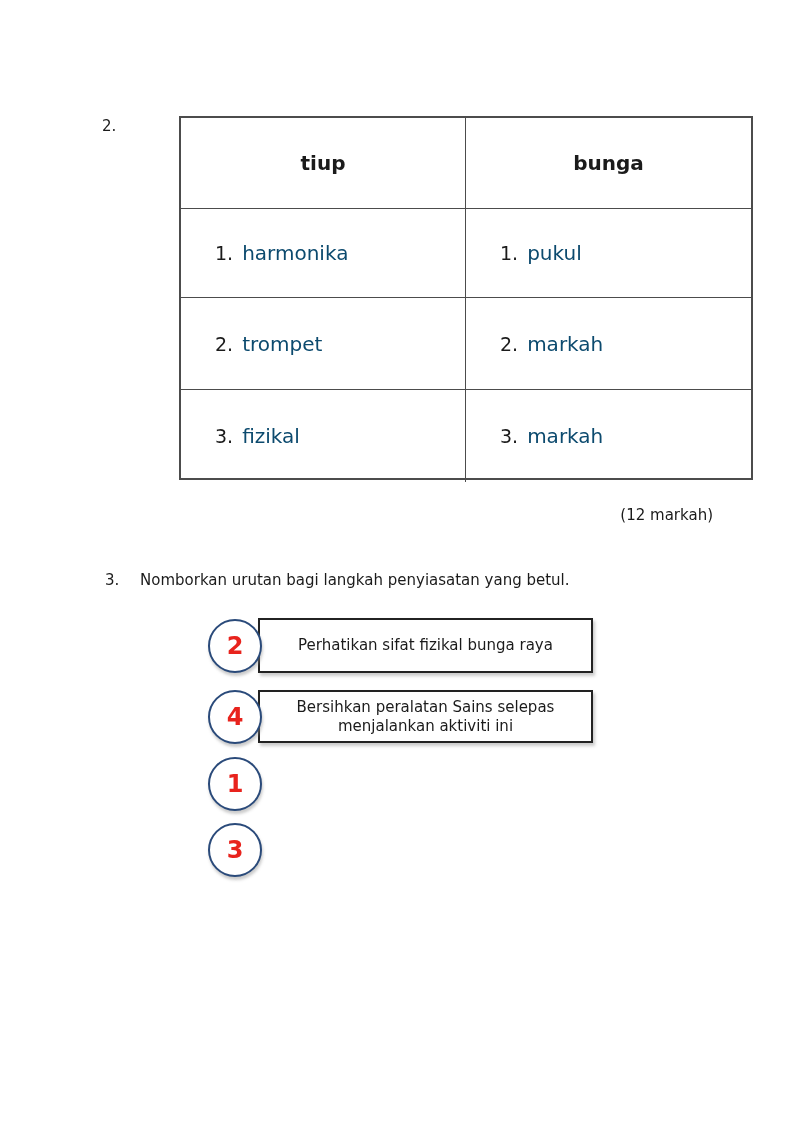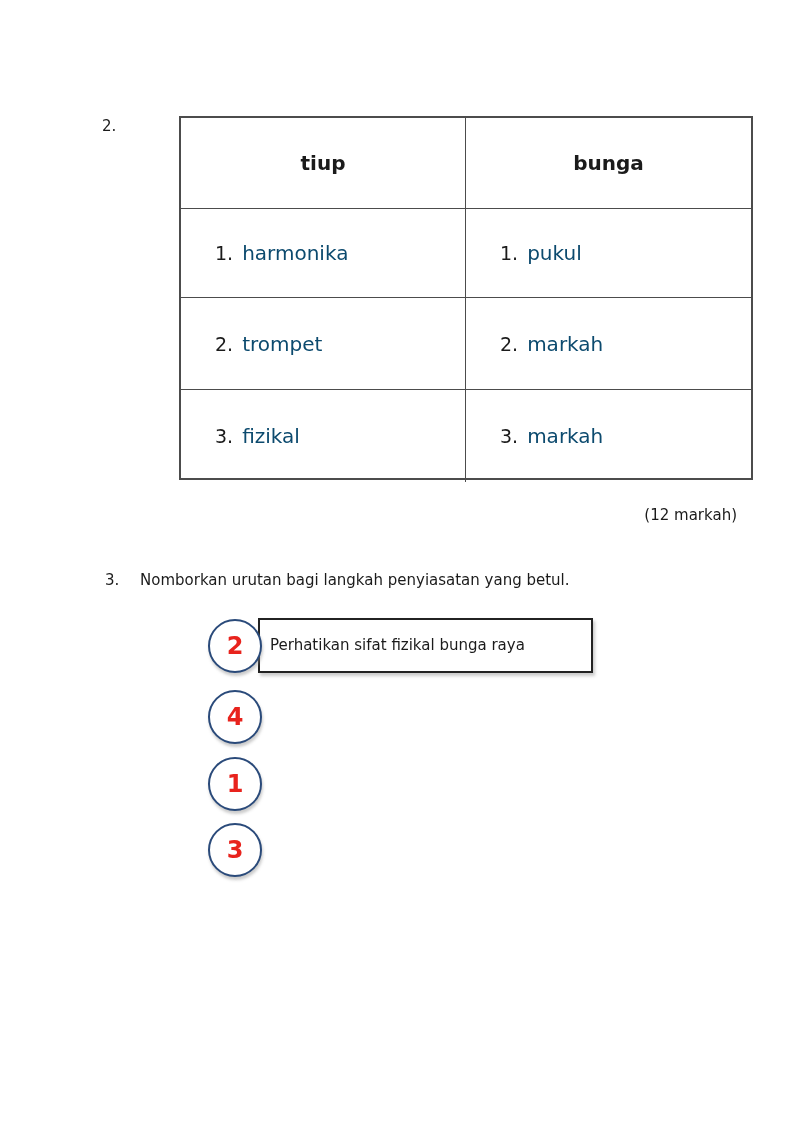--- a/index.html
+++ b/index.html
@@ -43,21 +43,21 @@
     justify-content: center;
     font-weight: bold;
     font-size: 20px;
   }
   .t-cell.item { padding-left: 34px; font-size: 19px; }
   .item-no { color: #1b1b1b; margin-right: 9px; }
   .item-word { color: #0c4a6e; font-size: 20px; }
 
   .marks-label {
     position: absolute;
-    left: 444px; top: 506px; width: 293px;
+    left: 420px; top: 506px; width: 293px;
     text-align: right;
     font-size: 15px;
   }
 
   
   .q3-row {
     position: absolute;
     left: 105px; top: 570px;
     display: flex;
     font-size: 15px;
@@ -67,20 +67,21 @@
 
   .step-row { position: absolute; left: 208px; width: 385px; }
   .step-banner {
     position: absolute;
     left: 50px; right: 0; top: 0; bottom: 0;
     background: #ffffff;
     border: 2px solid #222222;
     box-sizing: border-box;
     display: flex;
     align-items: center;
+    justify-content: center;
     text-align: center;
     font-size: 15px;
     line-height: 1.25;
     padding: 0 10px;
     box-shadow: 2px 3px 3px rgba(140,140,140,0.45);
     z-index: 1;
   }
   .step-circle {
     position: absolute;
     left: 0; top: 50%;
@@ -149,20 +150,23 @@
   <div class="step-row" style="top:618px;height:55px;">
     <div class="step-banner">
       <span>Perhatikan sifat fizikal bunga raya</span>
     </div>
     <div class="step-circle">
       <span>2</span>
     </div>
   </div>
 
   <div class="step-row" style="top:690px;height:53px;">
+    <div class="step-banner">
+      <span>Bersihkan peralatan Sains selepas menjalankan aktiviti ini</span>
+    </div>
     <div class="step-circle">
       <span>4</span>
     </div>
   </div>
 
   <div class="step-row" style="top:757px;height:53px;">
     <div class="step-circle">
       <span>1</span>
     </div>
   </div>

